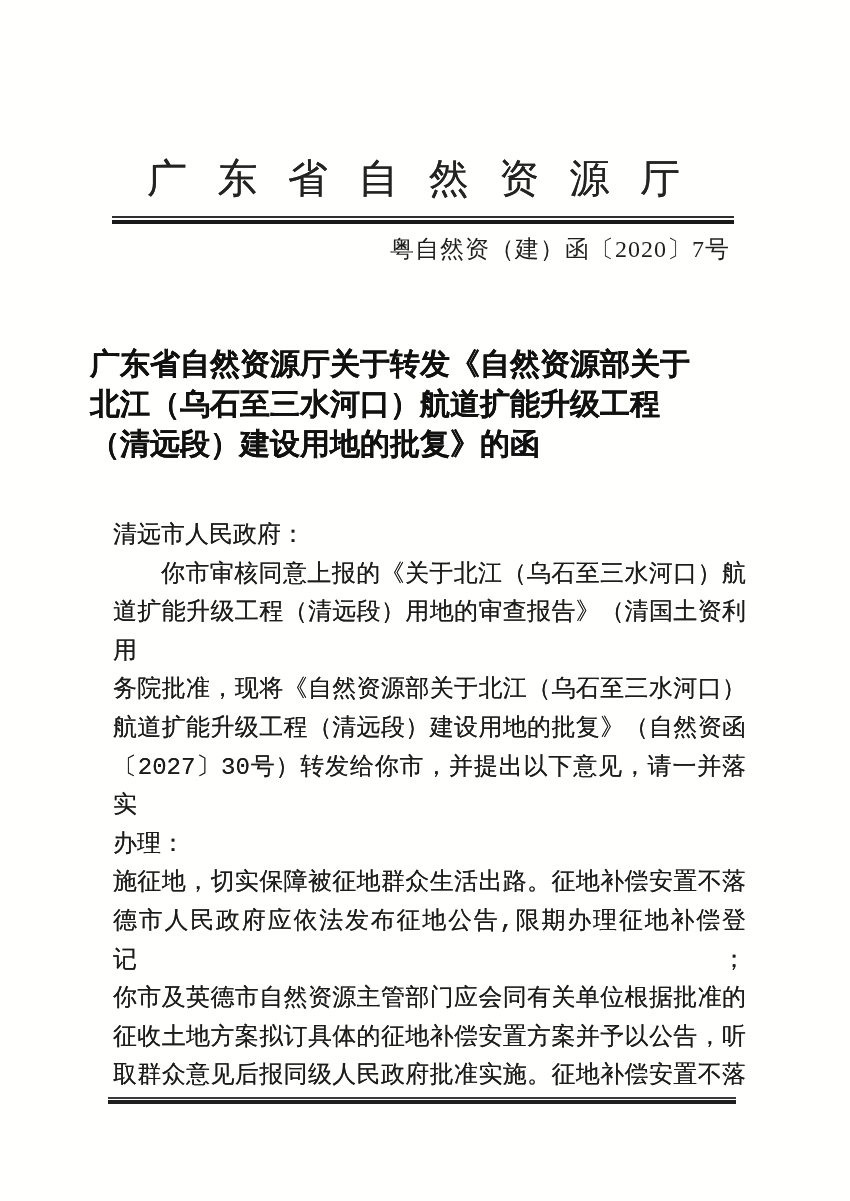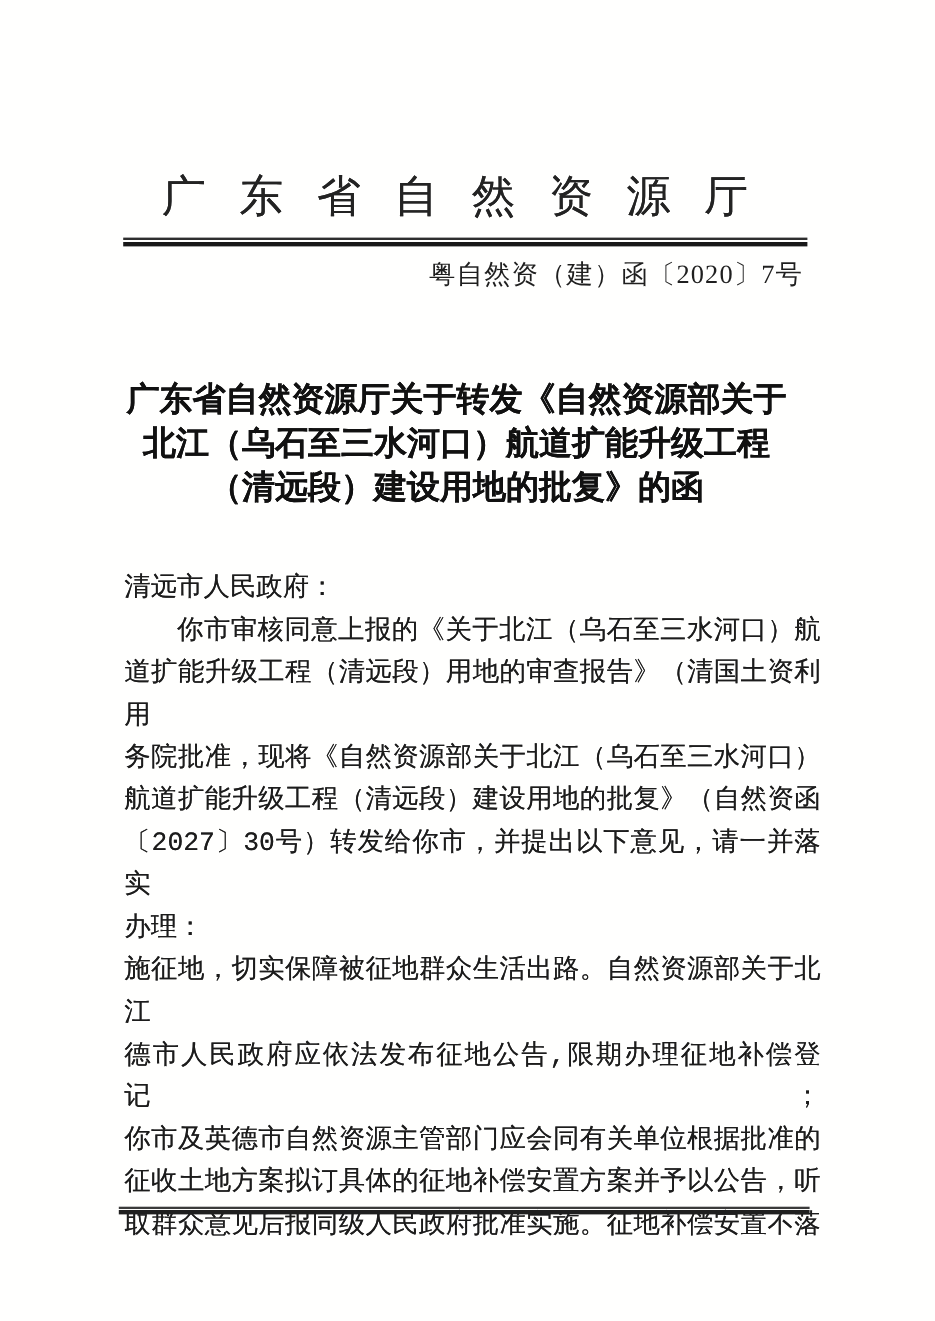--- a/index.html
+++ b/index.html
@@ -50,21 +50,20 @@
     font-size: 24px;
     letter-spacing: 1px;
     color: #1f1f1f;
     white-space: nowrap;
   }
   .doc-title {
     position: absolute;
     left: 90px;
     top: 344px;
     width: 650px;
-    text-align: center;
     font-size: 30px;
     line-height: 40px;
     font-weight: 700;
     color: #111111;
     text-shadow: 0 0 0.5px #000;
   }
   .body-text {
     position: absolute;
     left: 113px;
     top: 517px;
@@ -130,21 +129,21 @@
   </div>
 
   <div class="body-text">
     <div class="line l-plain">清远市人民政府：</div>
     <div class="line l-fill l-indent">你市审核同意上报的《关于北江（乌石至三水河口）航</div>
     <div class="line l-fill">道扩能升级工程（清远段）用地的审查报告》（清国土资利用</div>
     <div class="line l-fill">务院批准，现将《自然资源部关于北江（乌石至三水河口）</div>
     <div class="line l-fill">航道扩能升级工程（清远段）建设用地的批复》（自然资函</div>
     <div class="line l-fill">〔2027〕30号）转发给你市，并提出以下意见，请一并落实</div>
     <div class="line l-plain">办理：</div>
-    <div class="line l-fill">施征地，切实保障被征地群众生活出路。自然资源部关于北江</div>
+    <div class="line l-fill">施征地，切实保障被征地群众生活出路。征地补偿安置不落</div>
     <div class="line l-fill">德市人民政府应依法发布征地公告,限期办理征地补偿登记；</div>
     <div class="line l-fill">你市及英德市自然资源主管部门应会同有关单位根据批准的</div>
     <div class="line l-fill">征收土地方案拟订具体的征地补偿安置方案并予以公告，听</div>
     <div class="line l-fill">取群众意见后报同级人民政府批准实施。征地补偿安置不落</div>
   </div>
 
   <div class="footer-rule"></div>
 
 </div>
 

